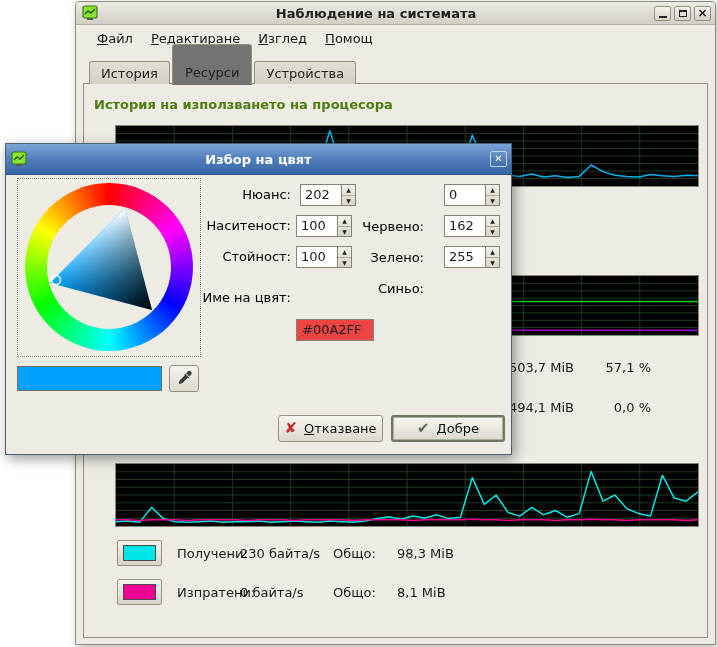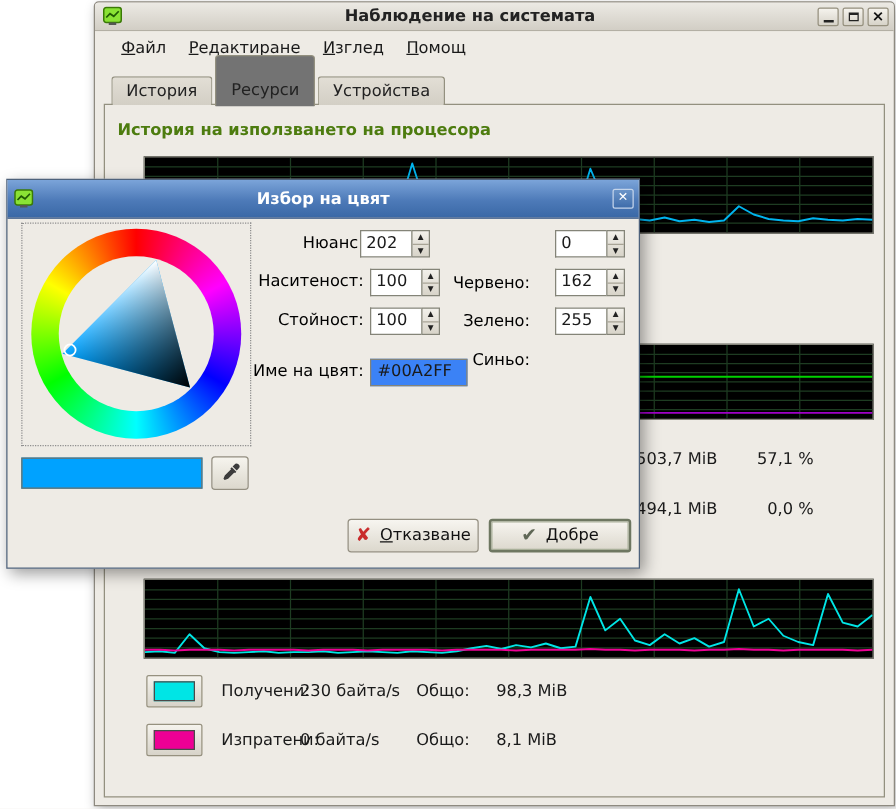--- a/index.html
+++ b/index.html
@@ -136,22 +136,22 @@
   .spin { position: absolute; display: flex; height: 22px; width: 56px; }
   .spin-val {
     flex: 1; background: #fff; border: 1px solid #848478; border-right: none;
     padding: 2px 4px; line-height: 16px; overflow: hidden;
   }
   .spin-btns { width: 15px; display: flex; flex-direction: column; border: 1px solid #848478; background: linear-gradient(#f2f0ea, #d8d4c9); }
   .spin-up, .spin-dn { flex: 1; font-size: 6px; line-height: 9px; text-align: center; color: #222; }
   .spin-up { border-bottom: 1px solid #a8a496; }
 
   .text-input {
-    position: absolute; background: #3b82f6; border: 1px solid #848478;
-    padding: 2px 5px; height: 22px; line-height: 16px;
+    position: absolute; background: #ef4444; border: 1px solid #848478;
+    padding: 2px 5px; height: 22px; line-height: 16px; margin-top: 32px;
   }
 
   .btn {
     position: absolute; height: 27px; display: flex; align-items: center; justify-content: center; gap: 7px;
     background: linear-gradient(#f7f5f0, #dcd8cd);
     border: 1px solid #948f81; border-radius: 3px; color: #111;
   }
   .btn-default { border: 2px solid #6e7761; box-shadow: inset 0 0 0 1px #a9b099; }
   .btn-icon { font-size: 15px; line-height: 1; }
 </style>
@@ -330,21 +330,21 @@
 
     <div class="color-preview" style="background: rgb(0, 162, 255);"></div>
     <span class="dropper-btn">
       <svg width="17" height="17" viewBox="0 0 16 16">
         <path d="M10.8 1.6 a2.2 2.2 0 0 1 3.4 2.8 l-1.6 1.7 -3.1-3.1 z" fill="#3c3c3c"></path>
         <path d="M8.9 3.6 l3.4 3.4 -1 1 -0.5-0.5 -4.7 4.7 -2.6 1 -0.9-0.9 1-2.6 4.7-4.7 -0.5-0.5 z" fill="#3c3c3c"></path>
       </svg>
     </span>
 
     <span class="fld-label col1" style="top:40px;">Нюанс:</span>
-    <span class="spin" style="left:282px; top:40px;">
+    <span class="spin" style="left:294px; top:40px;">
       <span class="spin-val">202</span>
       <span class="spin-btns">
           <span class="spin-up">▲</span>
           <span class="spin-dn">▼</span>
         </span>
     </span>
 
     <span class="fld-label col1" style="top:71px;">Наситеност:</span>
     <span class="spin" style="left:290px; top:71px;">
       <span class="spin-val">100</span>

